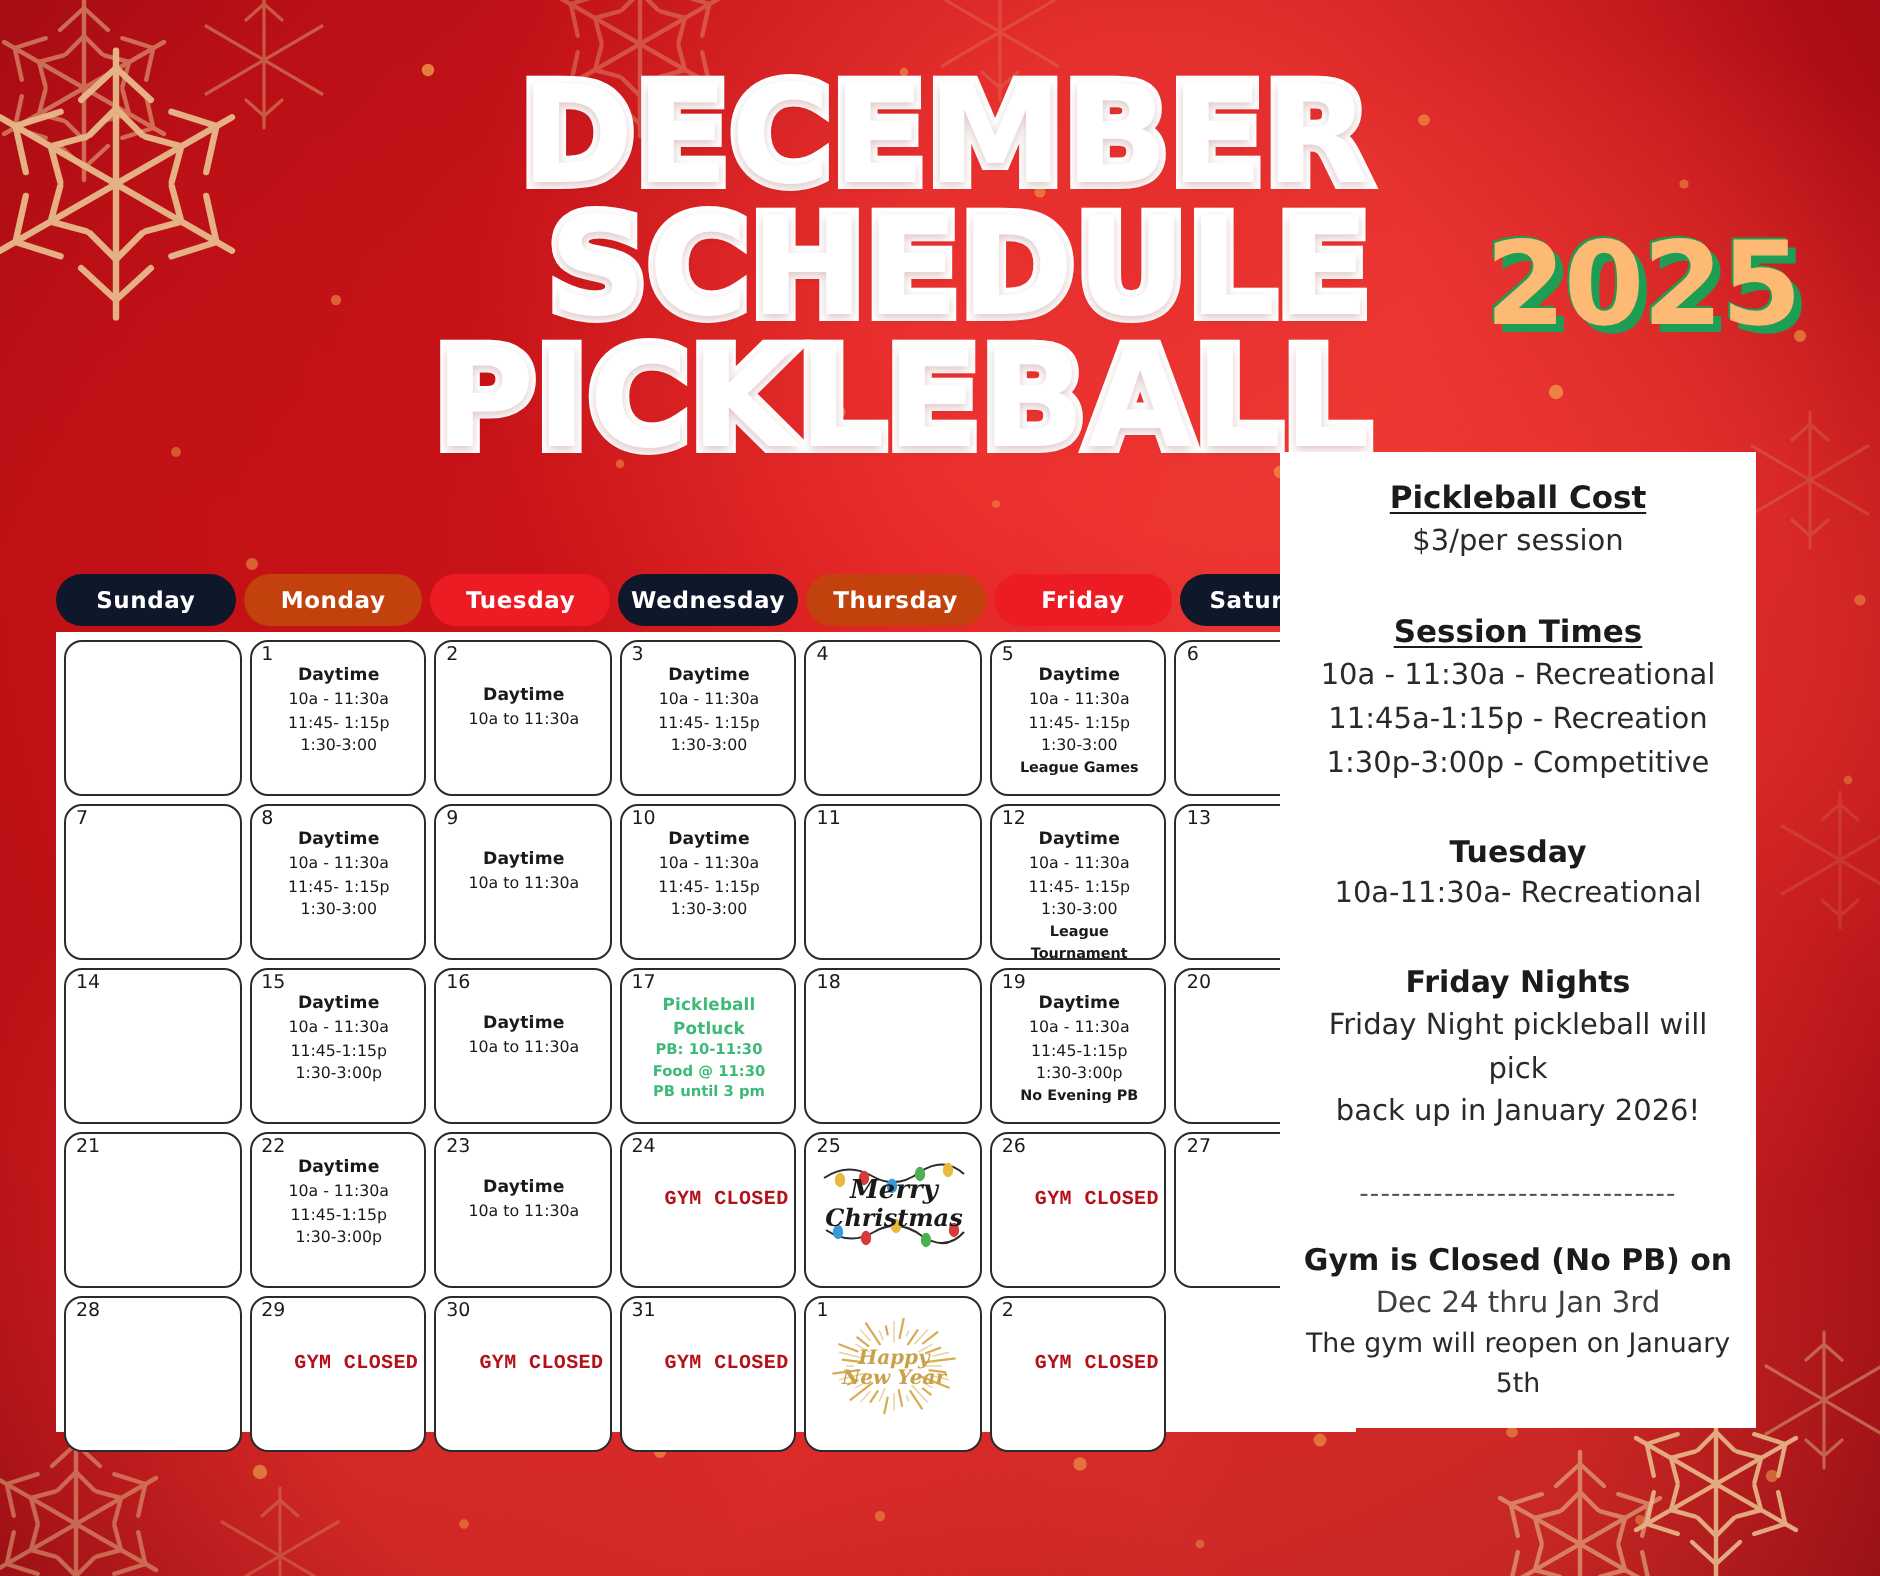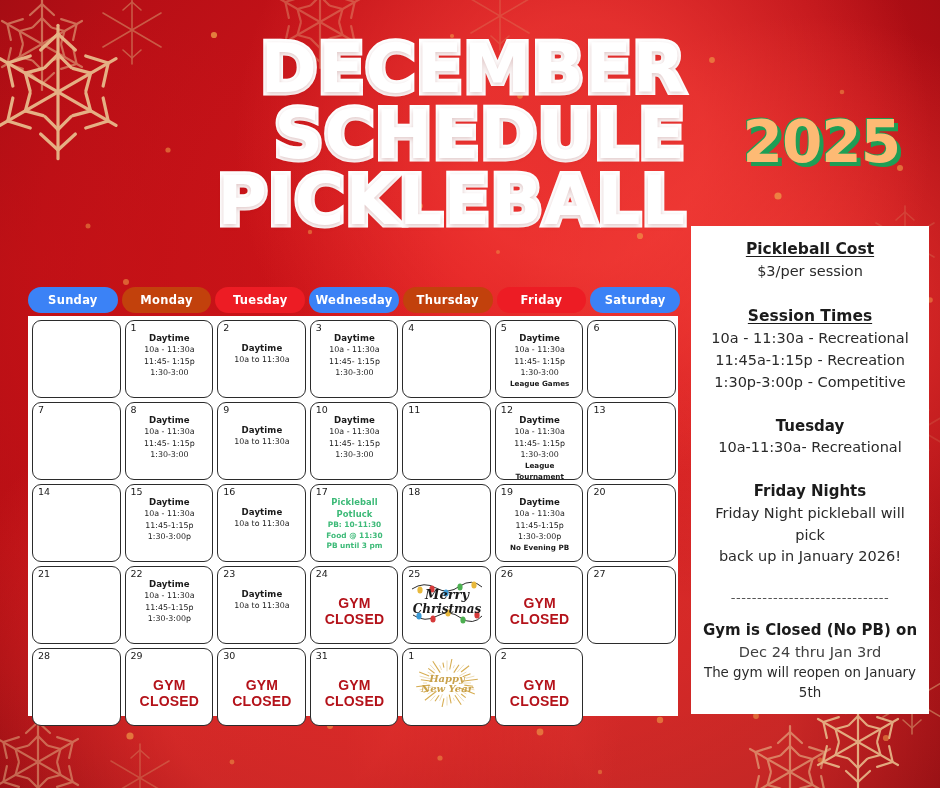--- a/index.html
+++ b/index.html
@@ -87,21 +87,21 @@
     border-radius: 13px;
     display: flex;
     align-items: center;
     justify-content: center;
     font-family: "DejaVu Sans", sans-serif;
     font-weight: bold;
     font-size: 11.5px;
     color: #ffffff;
     letter-spacing: 0.3px;
   }
-  .wd-green { background: #3b82f6; }
+  .wd-green { background: #0f172a; }
   .wd-blue  { background: #c2410c; }
   .wd-red   { background: #ed1c24; }
 
   #grid {
     position: absolute;
     left: 32px; top: 320px;
     width: 644px;
     z-index: 6;
     display: grid;
     grid-template-columns: repeat(7, 1fr);
@@ -144,38 +144,38 @@
   }
   .c-note {
     font-size: 7.2px;
     font-weight: bold;
     line-height: 1.5;
     margin-top: 1px;
   }
   .c-center { margin-top: 19px; }
   .closed {
     margin-top: 26px;
-    text-align: center;
-    font-family: Liberation Sans, sans-serif;
-    font-size: 14px;
+    text-align: right;
+    font-family: Liberation Mono, monospace;
+    font-size: 10px;
     font-weight: bold;
     color: #b4121a;
     letter-spacing: 0.2px;
   }
   .green-ev .c-head { color: #3dba78; font-size: 8.4px; }
   .green-ev .c-time { color: #3dba78; font-weight: bold; font-size: 7.4px; }
 
   
   .art-cell { display: flex; align-items: flex-start; justify-content: center; }
   .art-cell svg { display: block; }
 
   
   #info-panel {
     position: absolute;
-    left: 691px; top: 226px;
+    left: 640px; top: 226px;
     width: 238px;
     height: 488px;
     background: #ffffff;
     z-index: 6;
     padding: 12px 9px 8px 9px;
     text-align: center;
     font-family: "DejaVu Sans", sans-serif;
     color: #1b1b1b;
   }
   .ip-h {

